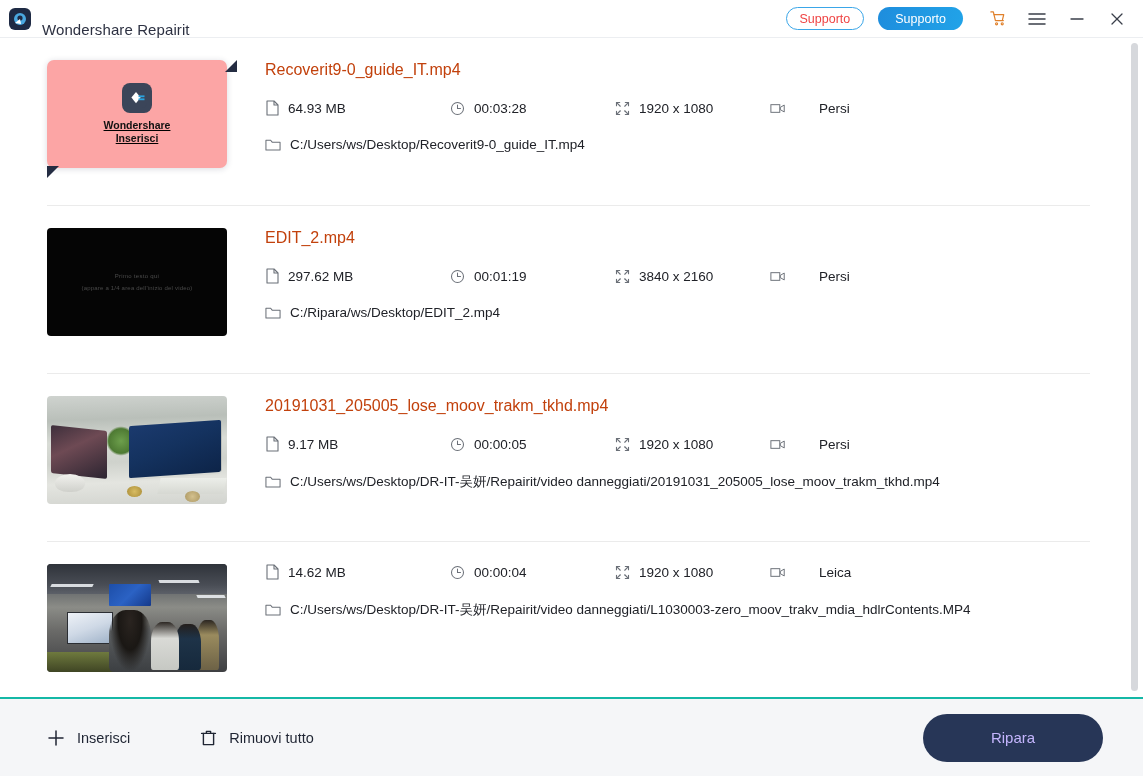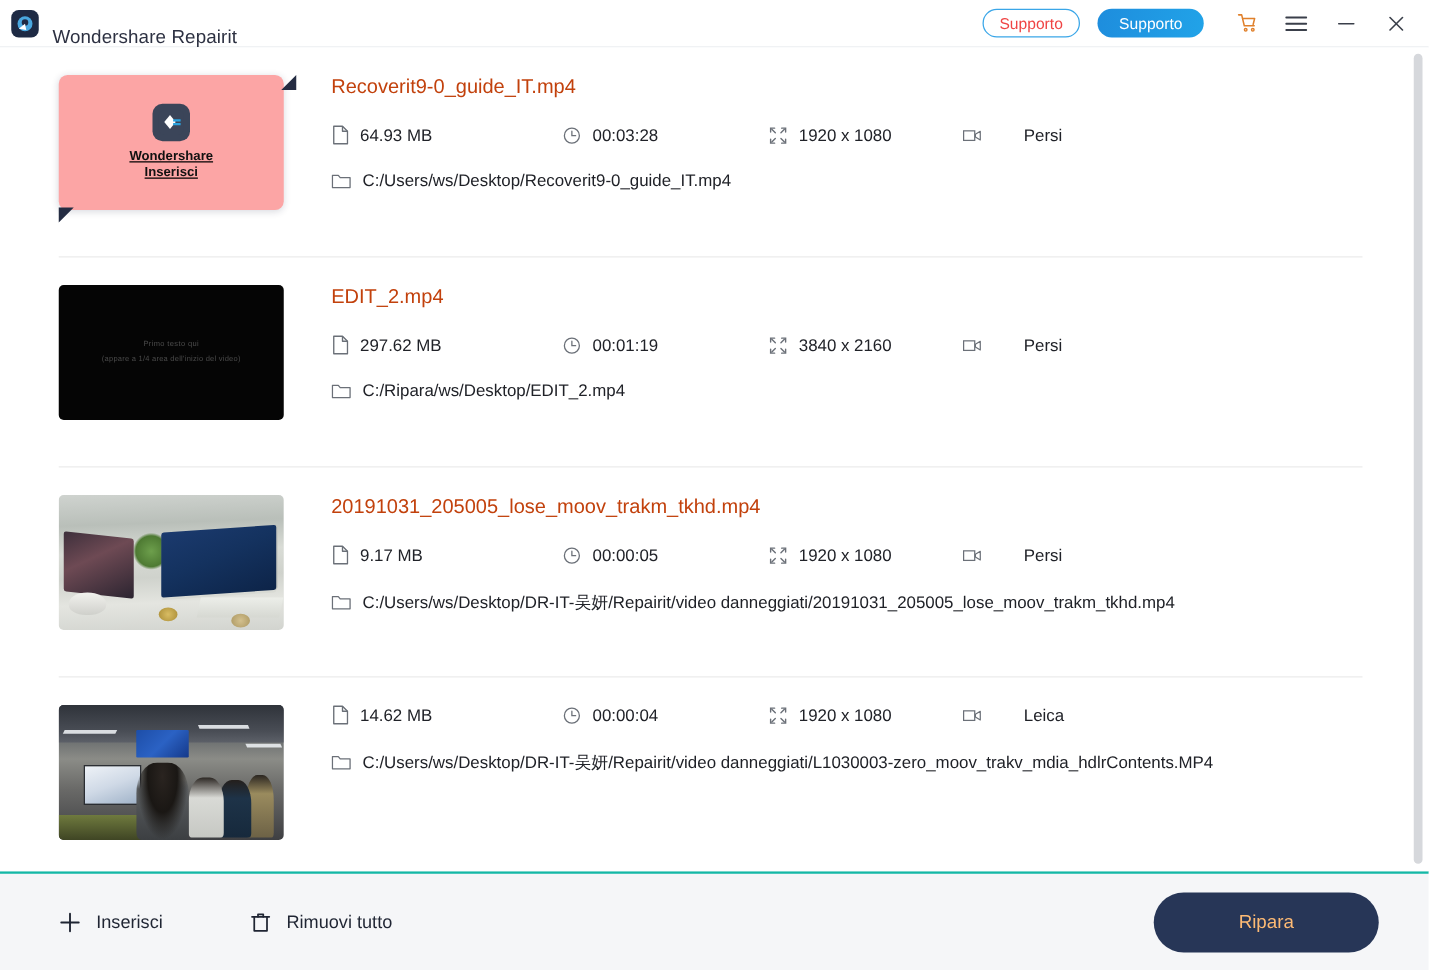--- a/index.html
+++ b/index.html
@@ -341,21 +341,21 @@
     white-space: nowrap;
   }
   .bb-action .glyph { margin-right: 12px; display: flex; align-items: center; }
   .bb-action.remove { margin-left: 70px; }
   .bb-spacer { flex: 1 1 auto; }
   .btn-ripara {
     width: 180px; height: 48px;
     border-radius: 24px;
     border: none;
     background: #273657;
-    color: #fdba74;
+    color: #c4b5fd;
     font-size: 15px;
     font-family: "Liberation Sans", sans-serif;
     cursor: pointer;
     display: flex; align-items: center; justify-content: center;
   }
 </style>
 </head>
 <body>
 
 <div class="app">

